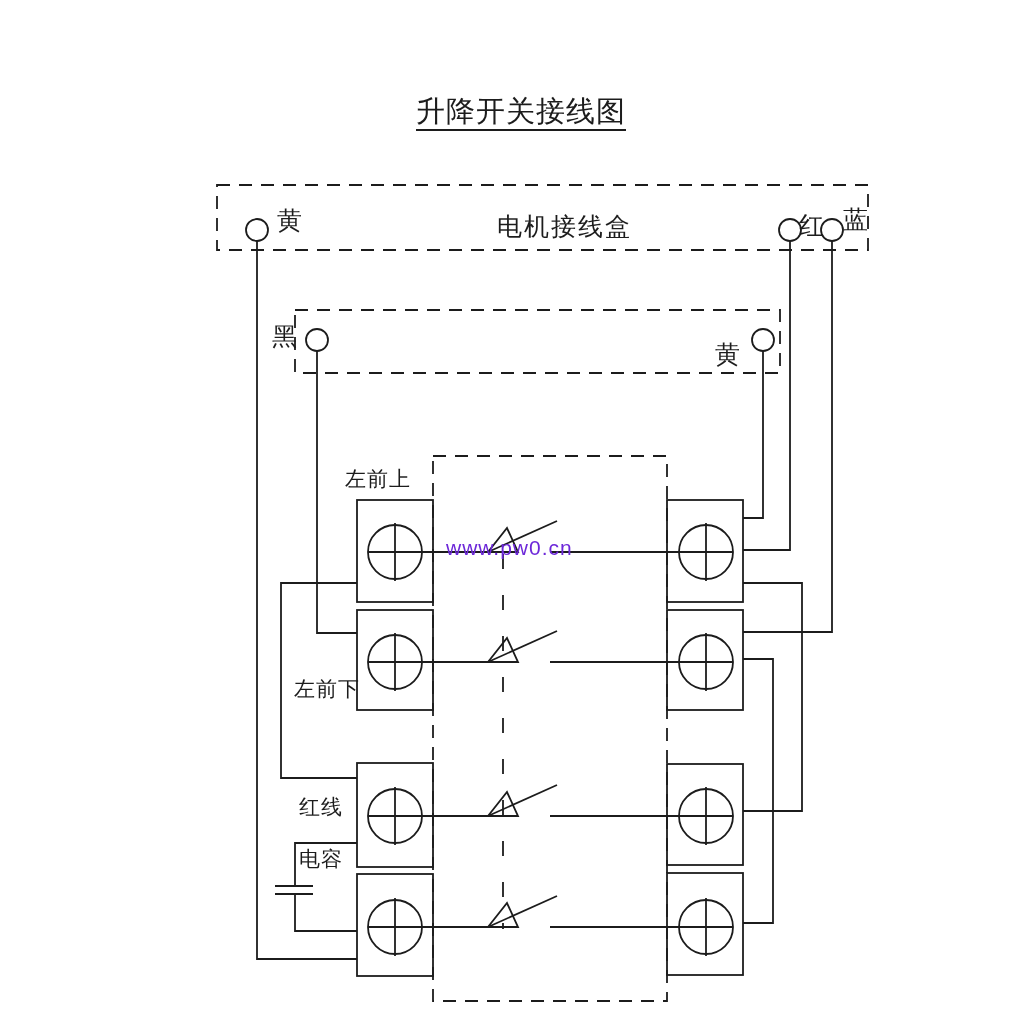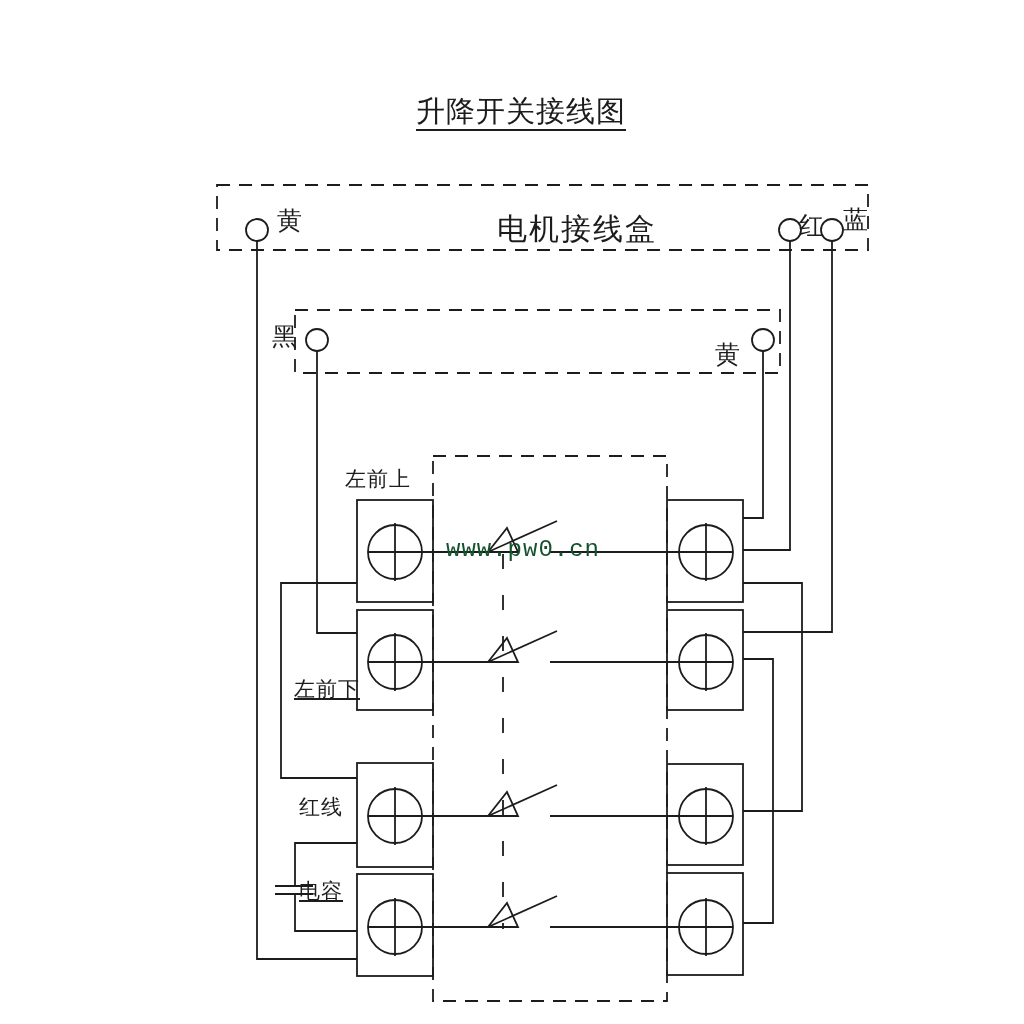--- a/index.html
+++ b/index.html
@@ -18,27 +18,27 @@
     white-space:nowrap;
     color:#1c1c1c;
     line-height:1.05;
   }
   .title{
     font-size:29px;
     letter-spacing:1px;
     border-bottom:2px solid #1c1c1c;
     padding-bottom:3px;
   }
-  .box-label{font-size:30px;letter-spacing:2px;}
+  .box-label{font-size:25px;letter-spacing:2px;}
   .term-label{font-size:25px;}
   .row-label{font-size:21px;letter-spacing:1px;}
   .watermark{
-    font-size:24px;
-    color:#14532d;
-    font-family:Liberation Mono, monospace;
+    font-size:21px;
+    color:#6d28d9;
+    font-family:Liberation Sans, sans-serif;
     letter-spacing:1px;
   }
 </style>
 </head>
 <body>
 
 <div class="stage">
 
   <svg width="1024" height="1024" viewBox="0 0 1024 1024" stroke="#1c1c1c" stroke-width="1.8" fill="none">
 
@@ -126,18 +126,18 @@
 
   <div class="lbl box-label" style="left:497px;top:173px;">电机接线盒</div>
   <div class="lbl term-label" style="left:277px;top:167px;">黄</div>
   <div class="lbl term-label" style="left:799px;top:172px;">红</div>
   <div class="lbl term-label" style="left:843px;top:166px;">蓝</div>
 
   <div class="lbl term-label" style="left:272px;top:283px;">黑</div>
   <div class="lbl term-label" style="left:715px;top:301px;">黄</div>
 
   <div class="lbl row-label" style="left:345px;top:428px;">左前上</div>
-  <div class="lbl row-label" style="left:294px;top:638px;text-decoration:underline;">左前下</div>
+  <div class="lbl row-label" style="left:294px;top:638px;">左前下</div>
   <div class="lbl row-label" style="left:299px;top:756px;">红线</div>
-  <div class="lbl row-label" style="left:299px;top:840px;text-decoration:underline;">电容</div>
+  <div class="lbl row-label" style="left:299px;top:808px;">电容</div>
 
   <div class="lbl watermark" style="left:446px;top:497px;">www.pw0.cn</div>
 </div>
 
 </body></html>

